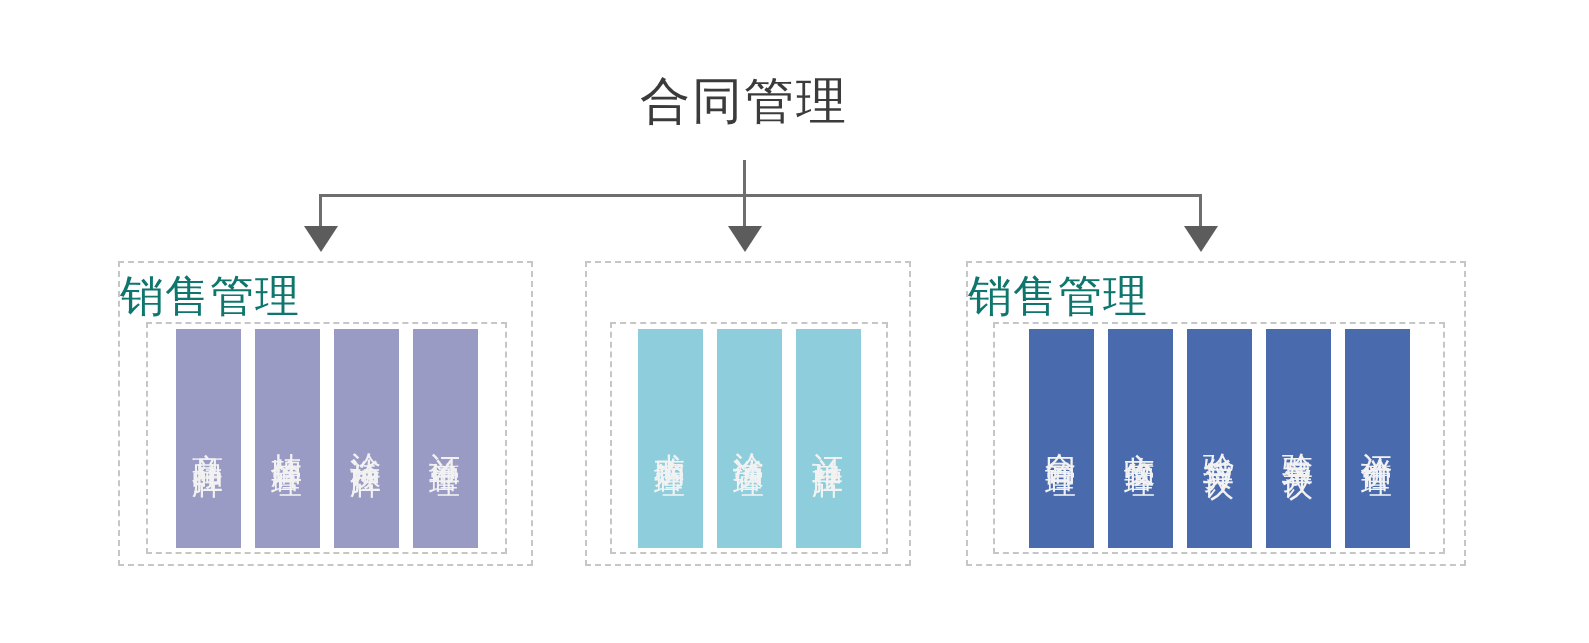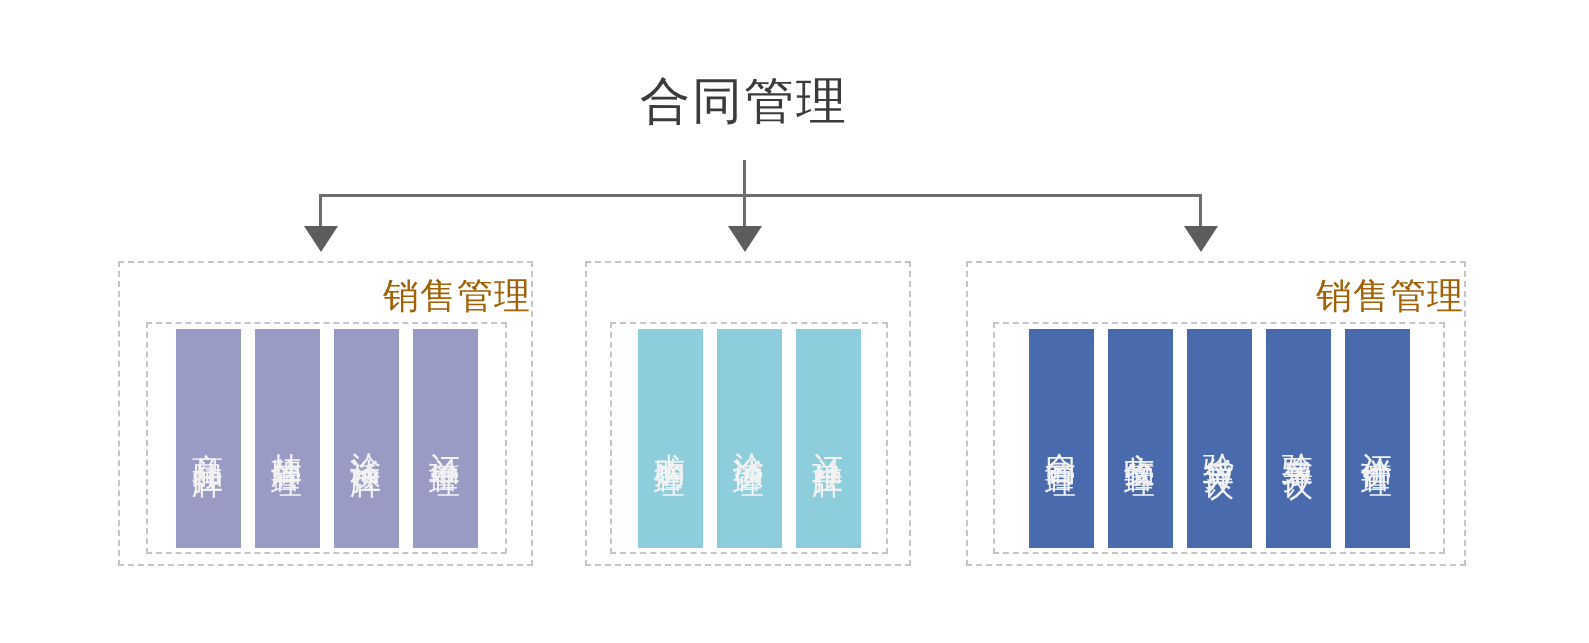--- a/index.html
+++ b/index.html
@@ -58,25 +58,25 @@
     position: absolute;
     border: 2px dashed #c6c6c6;
     box-sizing: border-box;
     background: #ffffff;
   }
   .group-title {
     position: absolute;
     left: 0;
     right: 0;
     top: 12px;
-    text-align: right;
-    font-size: 36px;
+    text-align: left;
+    font-size: 44px;
     line-height: 42px;
     letter-spacing: 1px;
-    color: #a16207;
+    color: #0f766e;
     white-space: nowrap;
   }
 
   
   .inner-band {
     position: absolute;
     border: 2px dashed #c6c6c6;
     box-sizing: border-box;
     display: flex;
     flex-direction: row;

